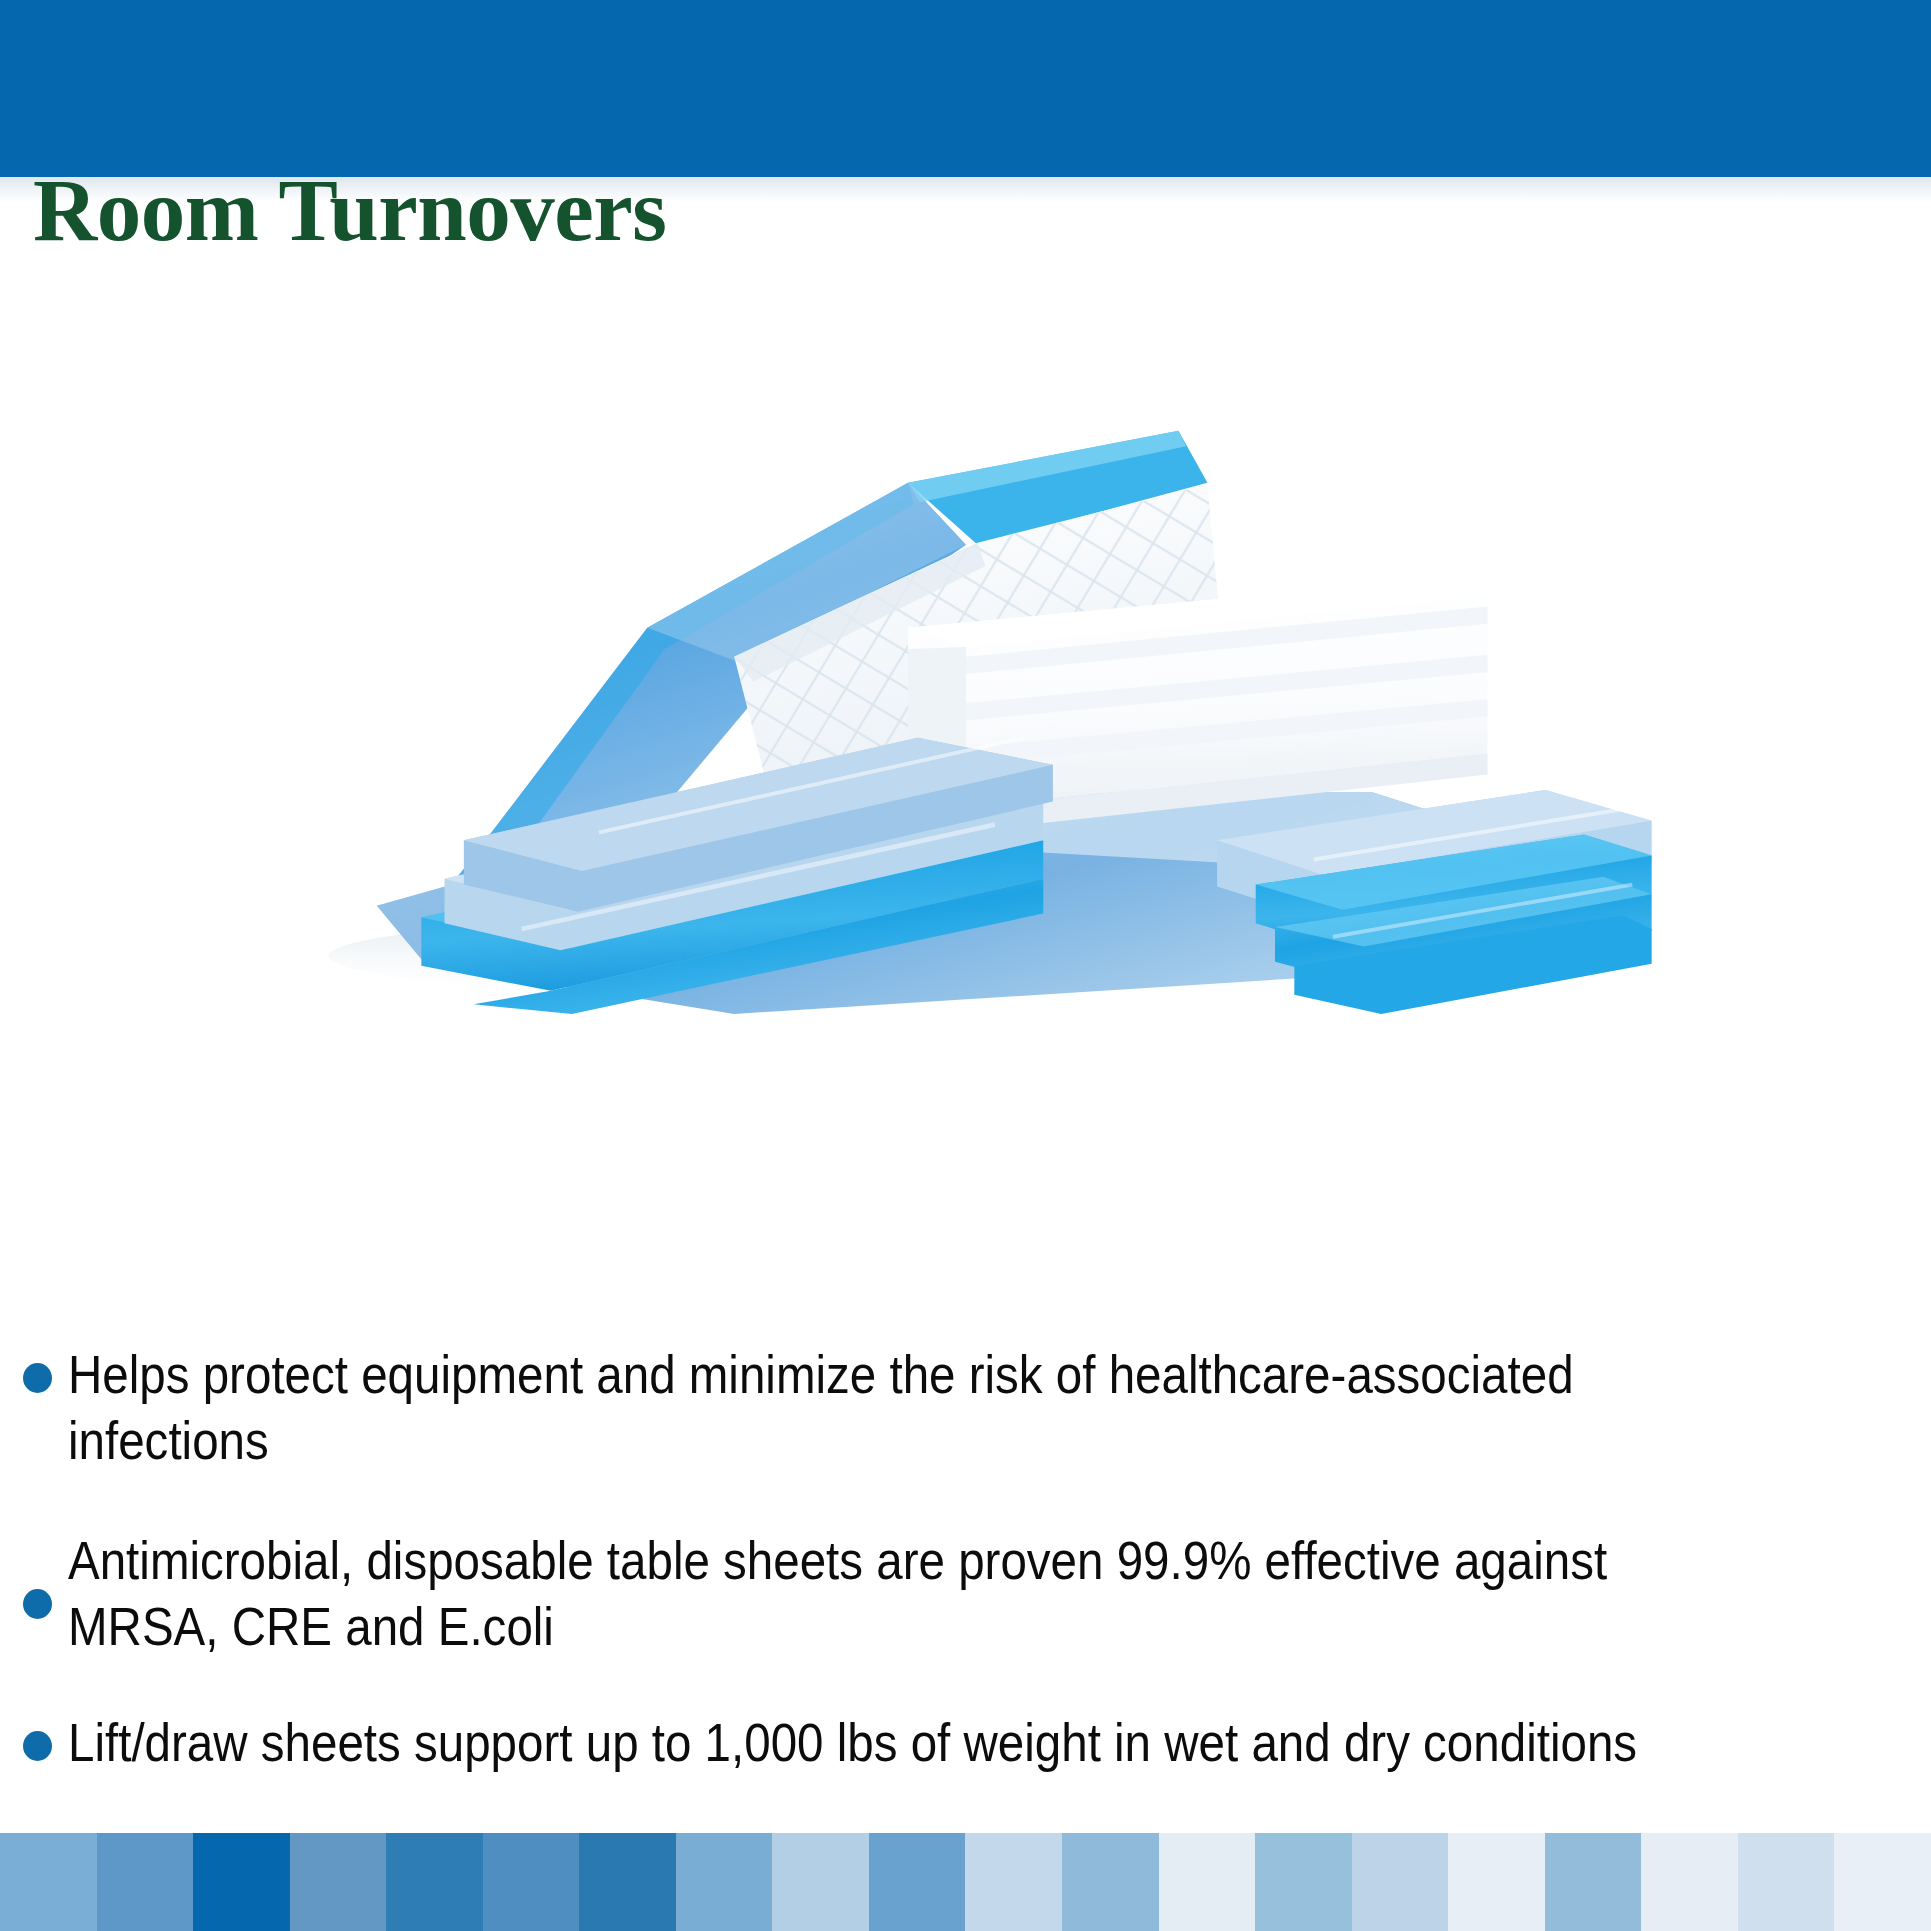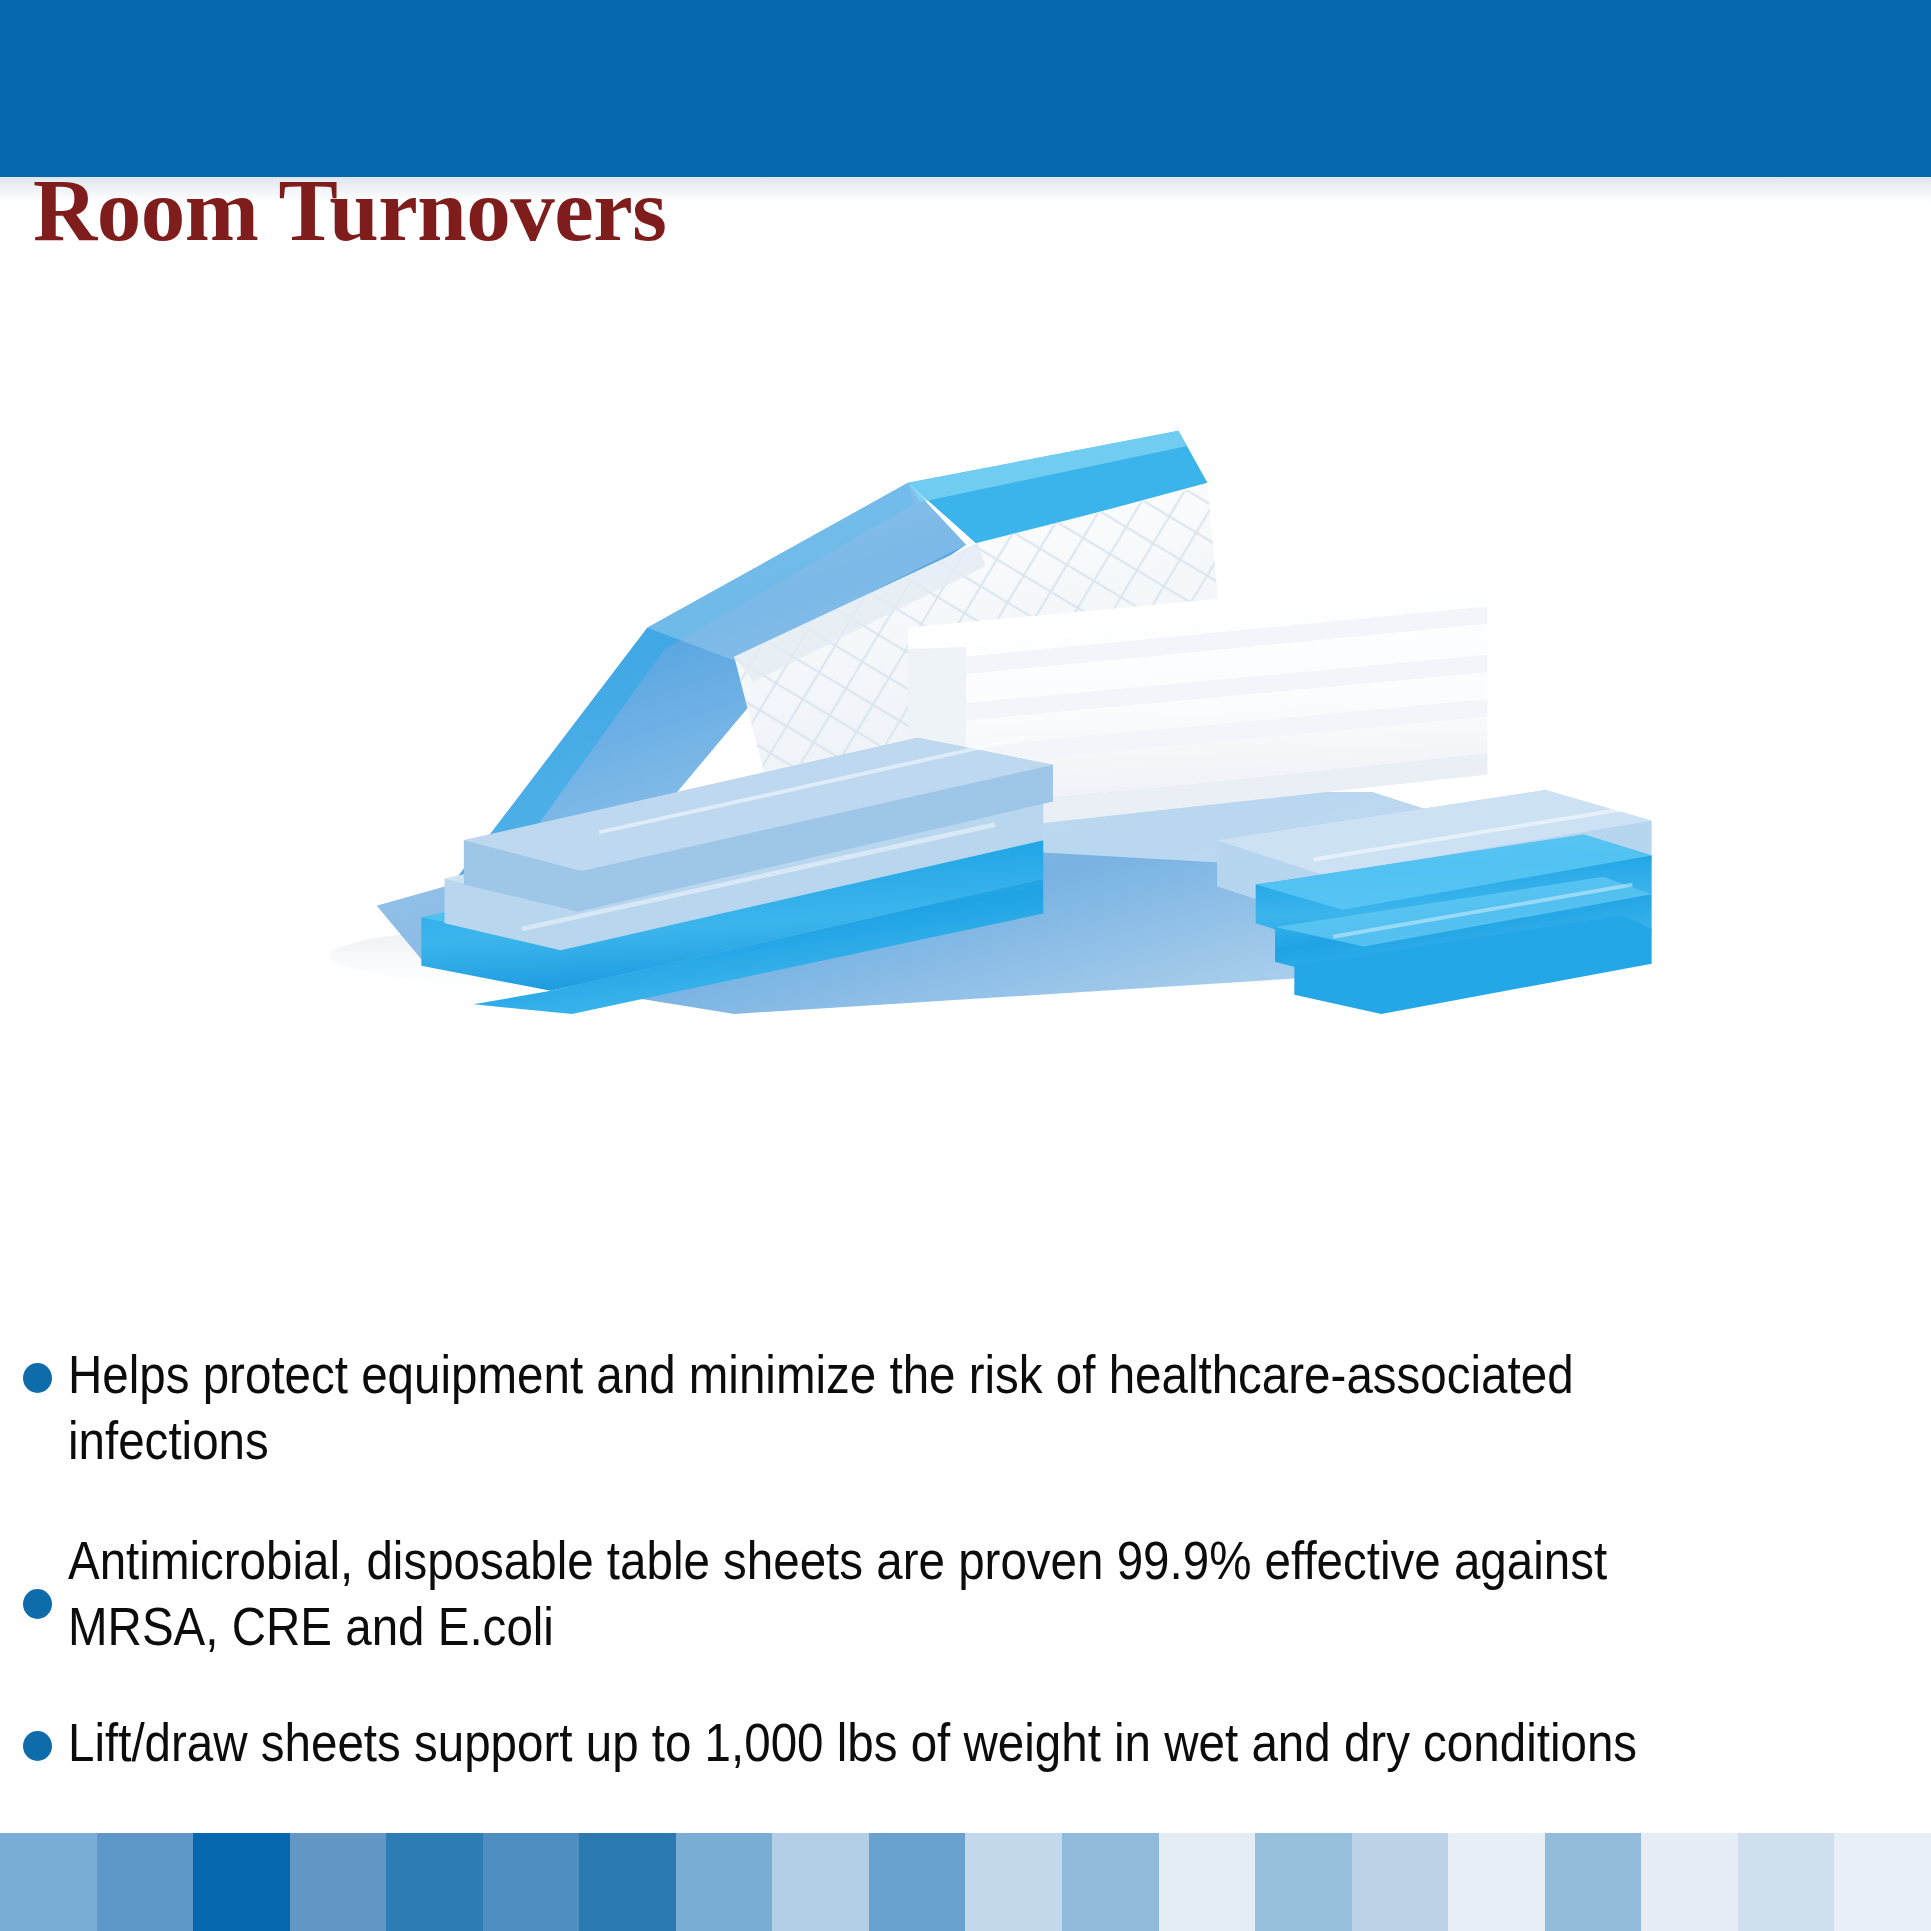--- a/index.html
+++ b/index.html
@@ -81,21 +81,21 @@
   .strip .sw{flex:1 1 0;height:100%;}
 </style>
 </head>
 <body>
 
 <div class="slide">
 
   <div class="top-bar" style="background: rgb(5, 104, 175);"></div>
   <div class="top-bar-shadow"></div>
 
-  <div class="title" style="color: #7f1d1d;">Room Turnovers</div>
+  <div class="title" style="color: #14532d;">Room Turnovers</div>
 
   <div class="photo">
     <svg viewBox="0 0 1520 700" preserveAspectRatio="xMidYMid meet">
       <defs>
         <linearGradient id="gBlueFab" x1="0" y1="0" x2="0.4" y2="1">
           <stop offset="0%" stop-color="#8fc3ee"></stop>
           <stop offset="45%" stop-color="#5aa6e2"></stop>
           <stop offset="100%" stop-color="#9cc8ec"></stop>
         </linearGradient>
         <linearGradient id="gBlueFab2" x1="0" y1="0" x2="1" y2="0.6">

